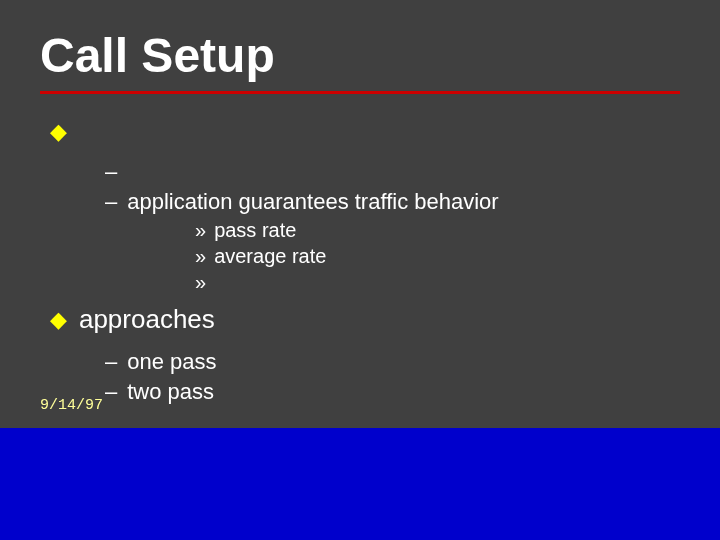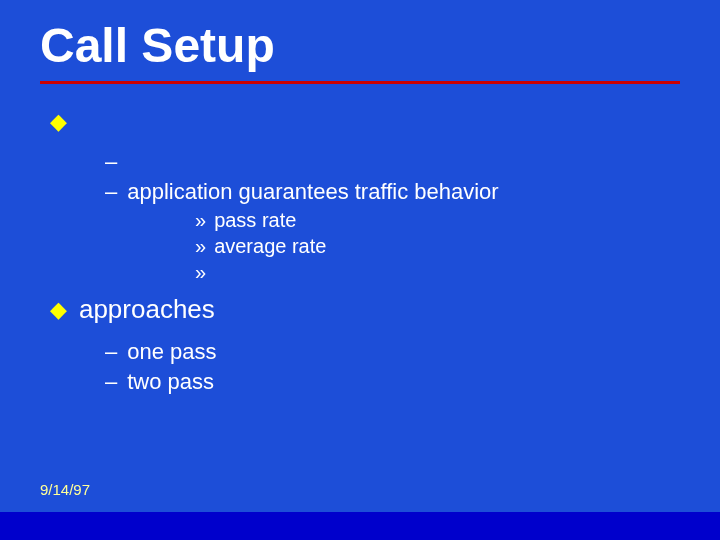--- a/index.html
+++ b/index.html
@@ -13,23 +13,23 @@
       height: 540px;
       background-color: #0000cc;
       font-family: 'Times New Roman', Times, serif;
       color: white;
       overflow: hidden;
       position: relative;
     }
 
     .slide {
       width: 720px;
-      height: 512px;
-      background-color: #1d4ed8;
-      padding: 20px 40px 20px 40px;
+      height: 428px;
+      background-color: #404040;
+      padding: 30px 40px 20px 40px;
       position: relative;
     }
 
     .title-section {
       margin-bottom: 18px;
     }
 
     .title {
       font-size: 48px;
       font-weight: bold;
@@ -108,21 +108,21 @@
     .footer {
       position: absolute;
       bottom: 14px;
       left: 0;
       right: 0;
       display: flex;
       justify-content: space-between;
       padding: 0 40px;
       font-size: 15px;
       color: #ffff99;
-      font-family: Liberation Sans, sans-serif;
+      font-family: Liberation Mono, monospace;
     }
   </style>
 </head>
 <body>
 
 <div class="slide">
   <div class="title-section">
     <div class="title">Call Setup</div>
     <div class="title-underline"></div>
   </div>

